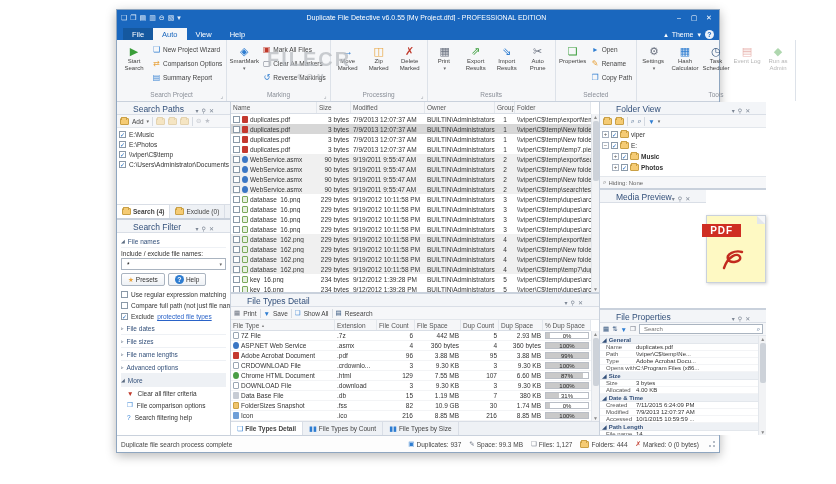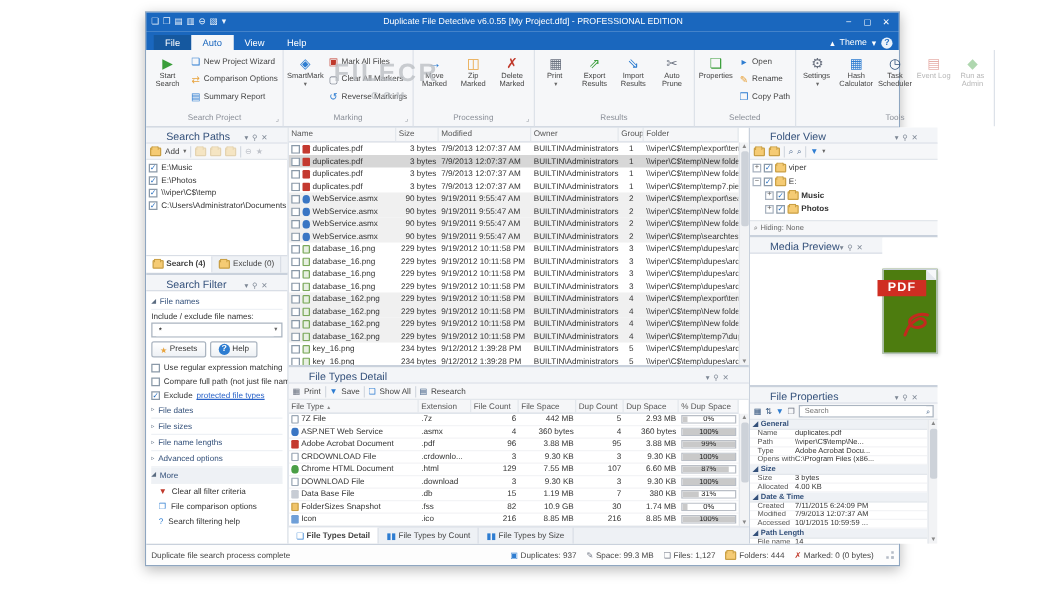--- a/index.html
+++ b/index.html
@@ -126,21 +126,21 @@
   .tnode.bold .tlabel{font-weight:bold;}
   .tg{width:7px;height:7px;border:1px solid #a8b2bf;background:#fff;font-size:6px;line-height:5px;
     text-align:center;color:#555;flex:0 0 auto;}
   .fold{width:9px;height:7px;background:#f5cb74;border:1px solid #caa045;border-radius:1px;position:relative;flex:0 0 auto;}
   .fold::before{content:"";position:absolute;left:0;top:-2px;width:4px;height:2px;background:#f5cb74;
     border:1px solid #caa045;border-bottom:0;border-radius:1px 1px 0 0;}
   .fv-foot{height:12px;background:#f6f7f9;border-top:1px solid #e3e7ec;display:flex;align-items:center;
     gap:2px;padding:0 3px;font-size:6px;color:#666;flex:0 0 auto;}
   .mp{height:120px;display:flex;border-bottom:2px solid #c9d1dc;flex:0 0 auto;}
   .mp-body{flex:1;display:flex;align-items:center;justify-content:center;background:#fff;}
-  .pdfpage{position:relative;width:44px;height:68px;background:#4d7c0f;border:1px solid #c9d1dc;
+  .pdfpage{position:relative;width:60px;height:68px;background:#fef9c3;border:1px solid #c9d1dc;
     box-shadow:1px 1px 3px rgba(0,0,0,.18);padding-left:36px;}
   .pdfpage .fold-corner{position:absolute;right:0;top:0;width:0;height:0;border-left:8px solid #e3e7ec;
     border-top:8px solid #f6f7f9;}
   .pdfbadge{position:absolute;left:-5px;top:8px;background:#cf2e22;color:#fff;font-weight:bold;
     font-size:10px;padding:1px 8px;letter-spacing:1px;}
   .pdfswirl{position:absolute;left:11px;top:28px;}
   
   .fp{flex:1;display:flex;flex-direction:column;min-height:0;}
   .fp-search{flex:1;height:10px;border:1px solid #aab4c0;background:#fff;display:flex;align-items:center;padding:0 2px;}
   .fp-search input{border:0;outline:0;width:100%;font-size:6px;font-family:inherit;}

